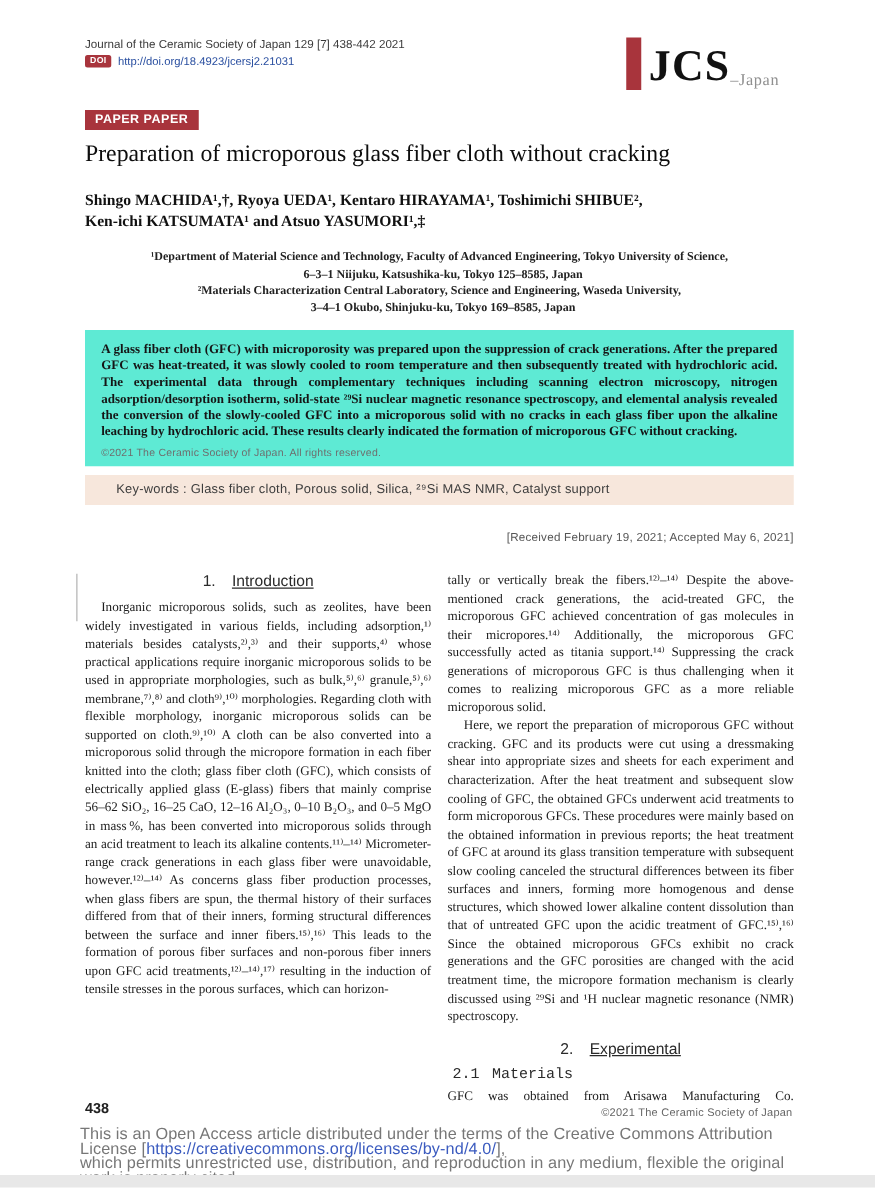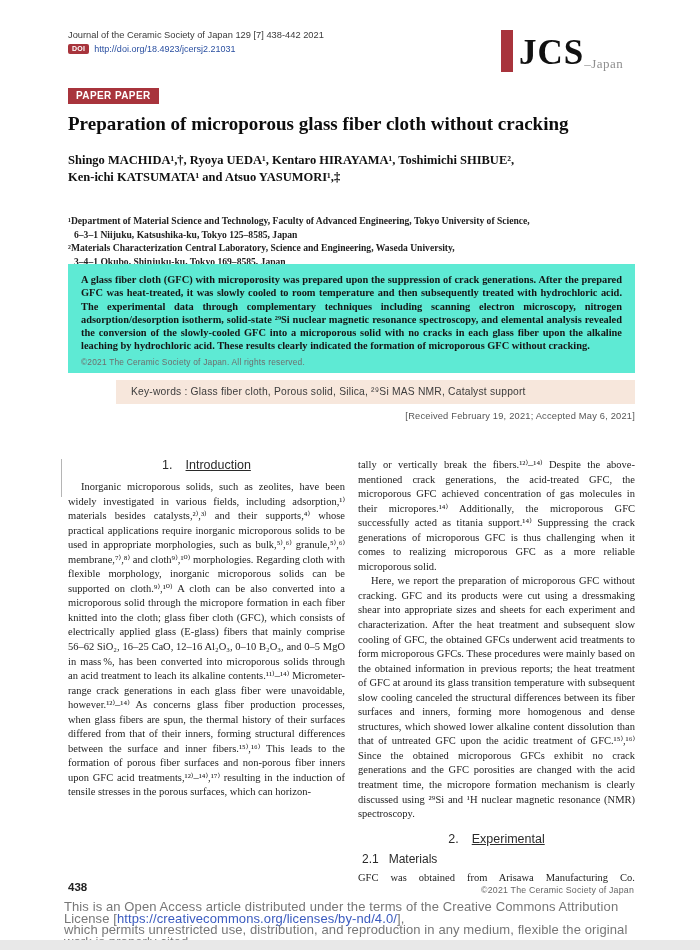--- a/index.html
+++ b/index.html
@@ -13,37 +13,37 @@
   .journal-line { position:absolute; left:68px; top:30px; font-family:"Liberation Sans","DejaVu Sans",sans-serif; font-size:9.3px; color:#3a3a3a; }
   .doi-row { position:absolute; left:68px; top:44px; display:flex; align-items:center; gap:5px; }
   .doi-badge { background:#a8343c; color:#fff; font-family:"Liberation Sans","DejaVu Sans",sans-serif; font-weight:bold; font-size:7px; padding:1px 4px 2px; border-radius:2px; letter-spacing:.3px; }
   .doi-link { font-family:"Liberation Sans","DejaVu Sans",sans-serif; font-size:9px; color:#2a4fa0; text-decoration:none; }
   .logo { position:absolute; left:501px; top:30px; display:flex; align-items:flex-end; }
   .logo-bar { width:12px; height:42px; background:#a8343c; margin-right:6px; }
   .logo-jcs { font-family:"Liberation Serif","DejaVu Serif",serif; font-weight:bold; font-size:35px; line-height:38px; color:#111; letter-spacing:1px; }
   .logo-japan { font-family:"Liberation Serif","DejaVu Serif",serif; font-size:13px; color:#8f8f8f; margin-top:20px; letter-spacing:.5px; }
   
   .paper-badge { position:absolute; left:68px; top:88px; background:#a8343c; color:#fff; font-family:"Liberation Sans","DejaVu Sans",sans-serif; font-weight:bold; font-size:10px; padding:2px 8px 3px; letter-spacing:.4px; }
-  .paper-title { position:absolute; left:68px; top:113px; width:560px; font-size:19px; font-weight:bold; color:#0d0d0d; }
+  .paper-title { position:absolute; left:68px; top:113px; width:560px; font-size:19px; font-weight:normal; color:#0d0d0d; }
   .authors { position:absolute; left:68px; top:152px; width:567px; font-size:12.5px; font-weight:bold; line-height:17px; color:#111; }
-  .affils { position:absolute; left:68px; top:214px; width:567px; font-size:9.6px; font-weight:bold; line-height:13.6px; color:#222; }
+  .affils { position:absolute; left:68px; top:199px; width:567px; font-size:9.6px; font-weight:bold; line-height:13.6px; color:#222;text-align:center; }
   .aff-cont { padding-left:6px; }
   
   .abs-wrap { position:absolute; left:68px; top:264px; width:567px; }
   .abstract-box { background:#5eead4; padding:9px 13px 6px; }
   .abstract-text { font-size:10.4px; font-weight:bold; line-height:13.3px; text-align:justify; color:#151515; }
   .abstract-copy { font-family:"Liberation Sans","DejaVu Sans",sans-serif; font-size:8.4px; color:#6e6e6e; margin-top:4px; letter-spacing:.2px; }
-  .keywords-box { background:#f7e7dc; margin-top:7px; padding:6px 15px 7px; font-family:"Liberation Sans","DejaVu Sans",sans-serif; font-size:10.3px; color:#3c3c3c; letter-spacing:.2px;margin-left:48px; }
-  .received { margin-top:7px; text-align:right; font-family:"Liberation Sans","DejaVu Sans",sans-serif; font-size:9.3px; color:#555; letter-spacing:.2px; }
+  .keywords-box { background:#f7e7dc; margin-top:7px; padding:6px 25px 7px; font-family:"Liberation Sans","DejaVu Sans",sans-serif; font-size:10.3px; color:#3c3c3c; letter-spacing:.2px; }
+  .received { margin-top:21px; text-align:right; font-family:"Liberation Sans","DejaVu Sans",sans-serif; font-size:9.3px; color:#555; letter-spacing:.2px; }
   
   .columns { position:absolute; left:68px; top:458px; width:567px; display:flex; gap:13px; }
   .col { width:277px; }
   .sec-heading { text-align:center; font-family:"Liberation Sans","DejaVu Sans",sans-serif; font-size:12.5px; color:#2a2a2a; margin-bottom:8px; }
   .sec-heading .sec-label { margin-left:13px;text-decoration:underline; }
-  .sub-heading { font-family:Liberation Sans, sans-serif; font-size:12px; color:#2a2a2a; margin:2px 0 5px 4px; }
+  .sub-heading { font-family:Liberation Mono, monospace; font-size:12px; color:#2a2a2a; margin:2px 0 5px 4px; }
   .sub-heading .sec-label { margin-left:10px; }
   .body-p { font-size:10.5px; line-height:14.55px; text-align:justify; color:#1c1c1c; }
   .indent { text-indent:13px; }
   .heading2 { margin-top:10px; margin-bottom:6px; }
   .last-just { text-align-last:justify; }
   
   .col-rule-artifact { position:absolute; left:61px; top:459px; width:1px; height:38px; background:#b5b5b5; }
   .footnotes { position:absolute; left:68px; top:816px; width:278px; }
   .fn-rule { border-top:1px solid #555; margin-bottom:5px; }
   .footnote { font-size:9.9px; line-height:13.2px; color:#1c1c1c; padding-left:14px; text-indent:-14px; text-align:justify; }

